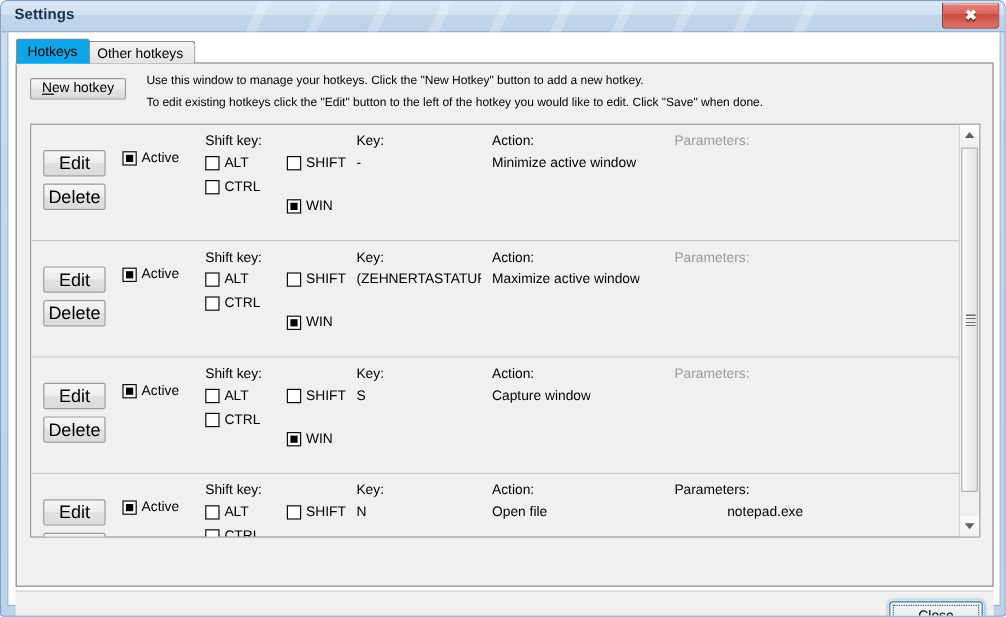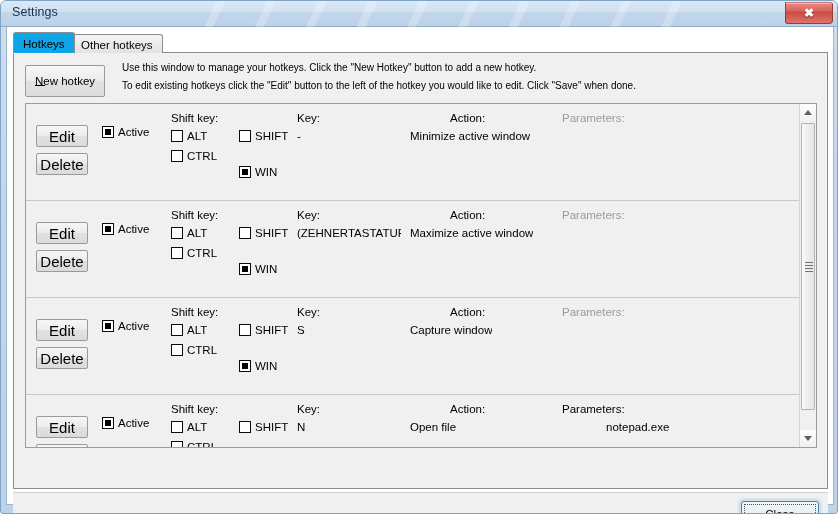--- a/index.html
+++ b/index.html
@@ -60,20 +60,21 @@
     opacity: .8;
     pointer-events: none;
   }
   #title-text {
     position: absolute;
     left: 11px; top: 4px;
     font-size: 12.5px;
     color: #15304c;
     letter-spacing: .1px;
     z-index: 3;
+    font-weight: bold;
   }
 
   
   #close-button {
     position: absolute;
     right: 6px; top: 1px;
     width: 46px; height: 20px;
     z-index: 4;
     background: linear-gradient(to bottom,
         #e58a82 0%,
@@ -151,21 +152,21 @@
     height: 437px;
     box-sizing: border-box;
     background: #f0f0f0;
     border: 1px solid #8d8d8d;
   }
 
   
   #newhotkey-button {
     position: absolute;
     left: 11px; top: 12px;
-    width: 80px; height: 32px;
+    width: 80px; height: 18px;
     box-sizing: border-box;
     background: linear-gradient(to bottom, #f6f6f6 0%, #ececec 48%, #e2e2e2 50%, #dcdcdc 100%);
     border: 1px solid #9a9a9a;
     border-radius: 2px;
     font-size: 11.5px;
     color: #000;
     display: flex;
     align-items: center;
     justify-content: center;
   }
@@ -268,21 +269,21 @@
     position: absolute;
     left: 1.5px; top: 1.5px;
     width: 6px; height: 6px;
     background: #000000;
   }
   .chk-label { font-size: 11.5px; color: #000; line-height: 12px; }
 
   
   .key-head   { left: 271px; top: 8px; }
   .key-val    { left: 271px; top: 26px; max-width: 104px; overflow: hidden; }
-  .act-head   { left: 384px; top: 8px; margin-left: 40px; }
+  .act-head   { left: 384px; top: 8px; }
   .act-val    { left: 384px; top: 26px; max-width: 150px; overflow: hidden; }
   .par-head   { left: 536px; top: 8px; }
   .par-val    { left: 536px; top: 26px; max-width: 225px; overflow: hidden; padding-left: 44px; }
 
   
   #vscroll {
     position: absolute;
     right: 0; top: 0;
     width: 17px;
     height: 343px;

